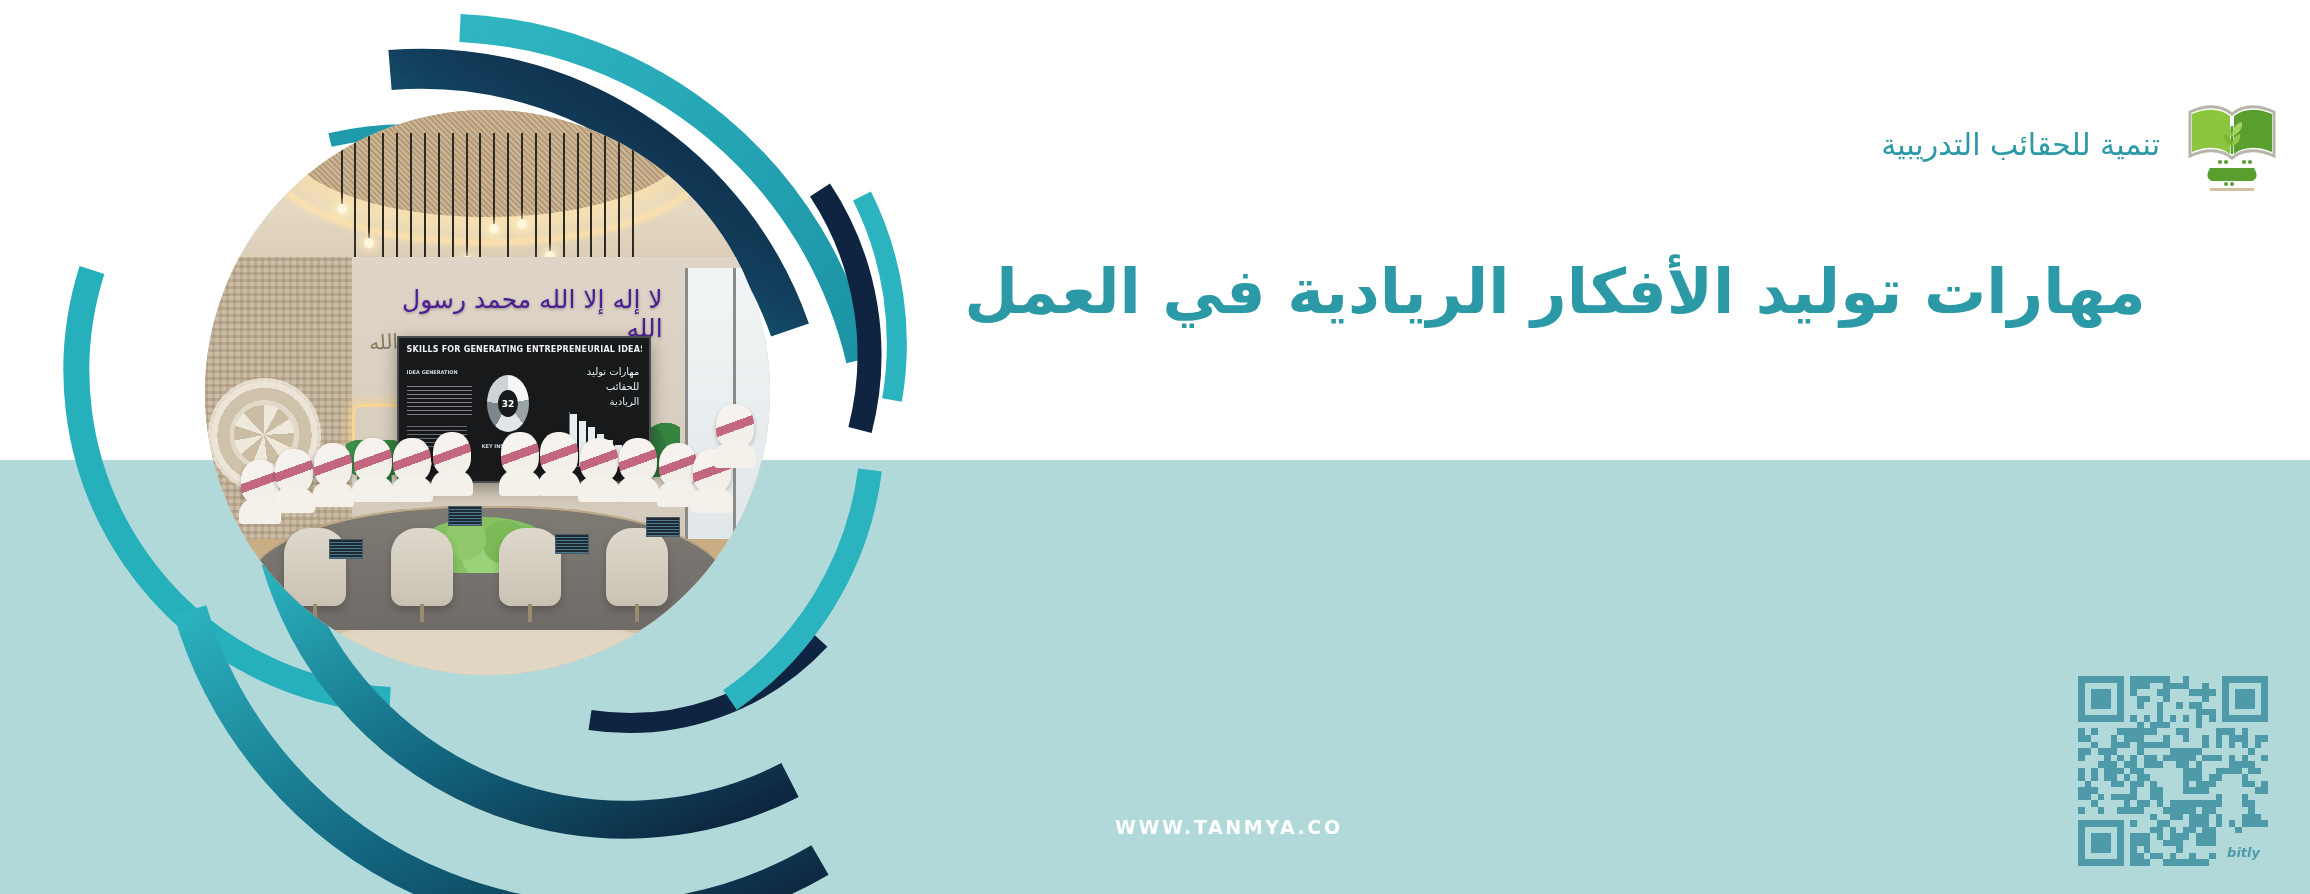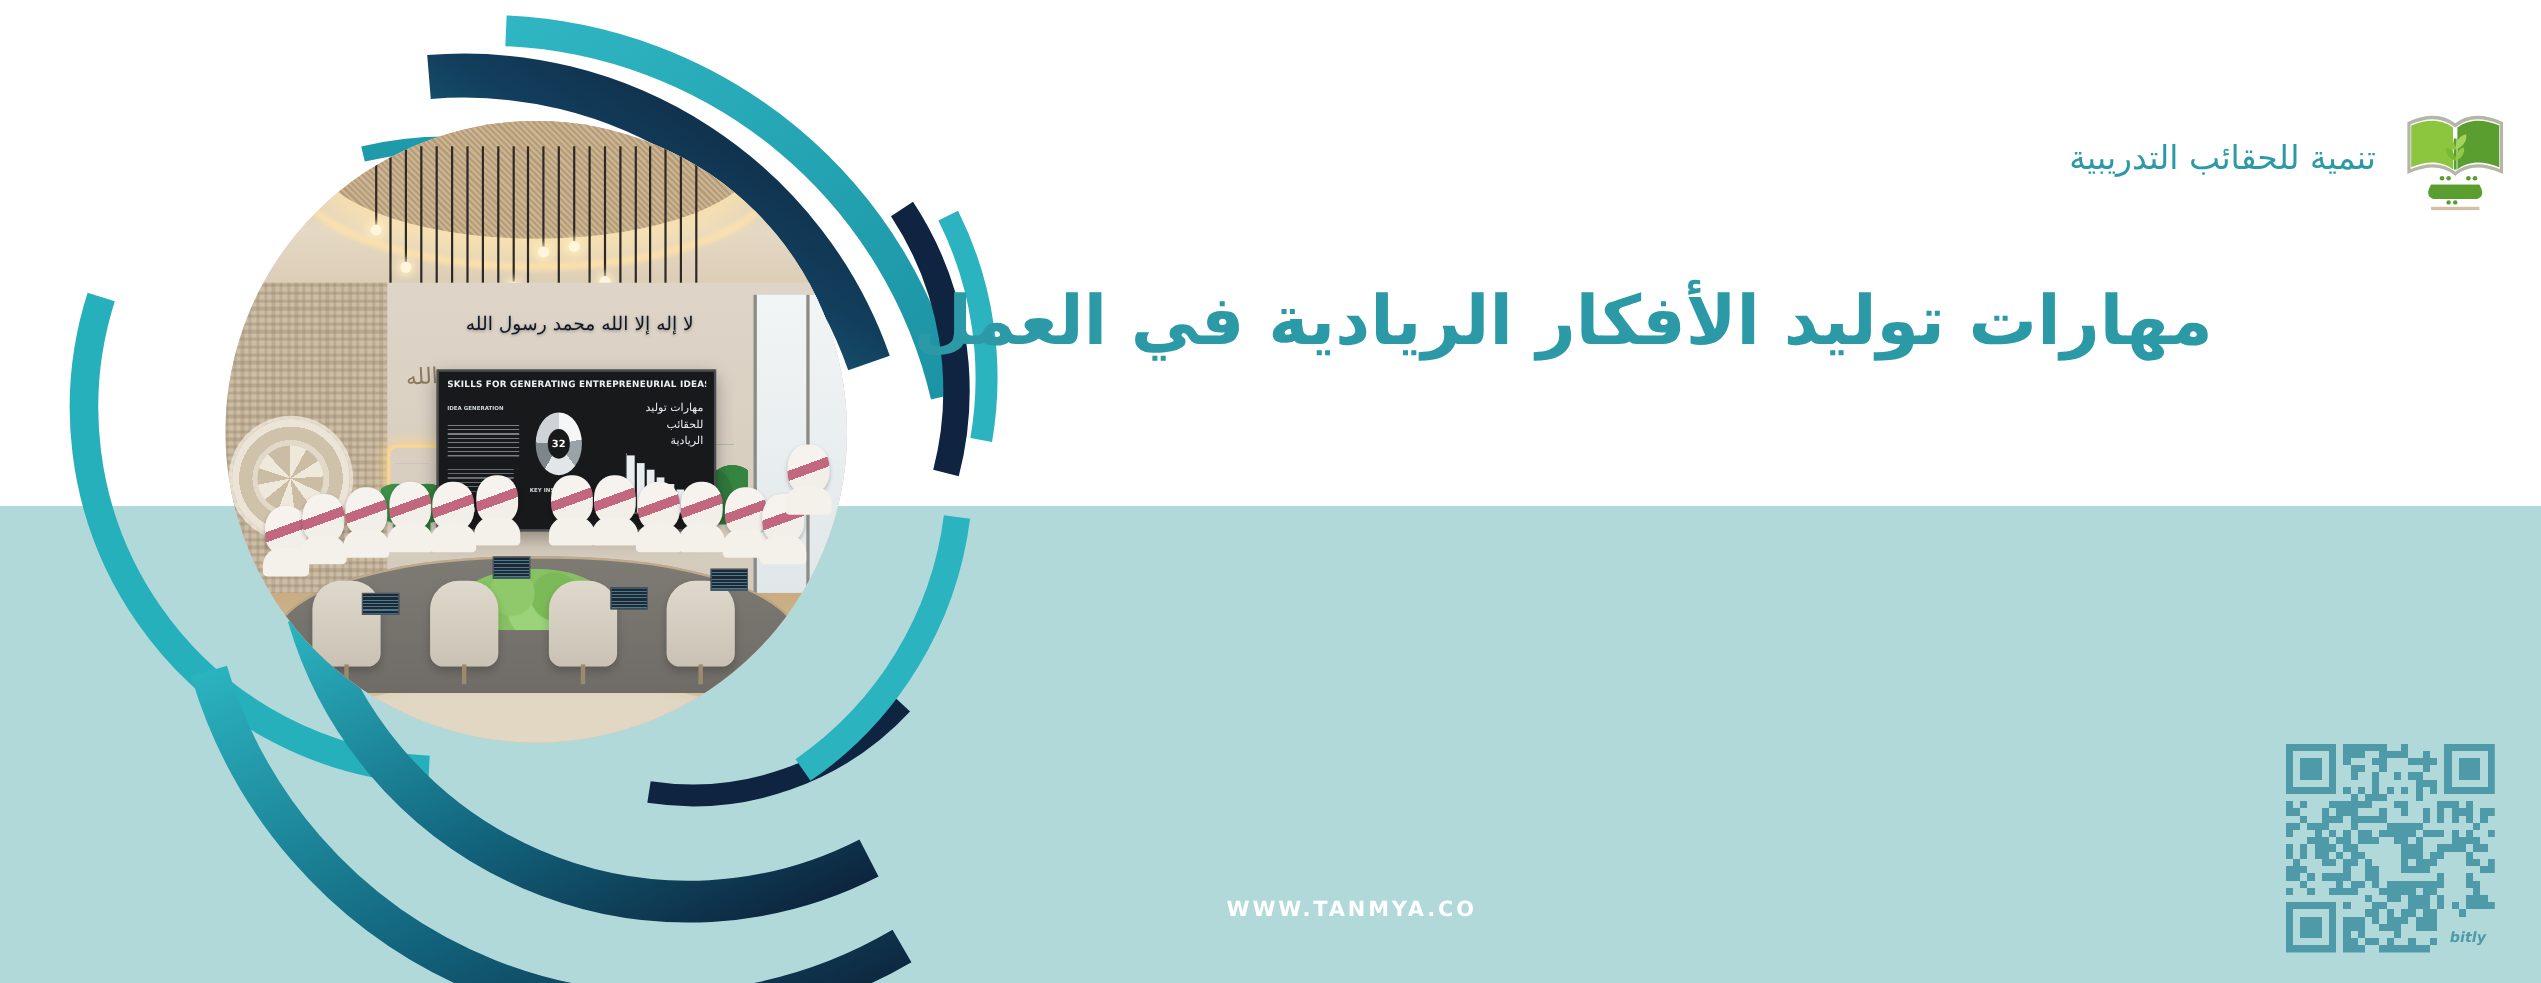--- a/index.html
+++ b/index.html
@@ -79,21 +79,21 @@
     background:conic-gradient(#efe9dc 0 8%,#cbbda4 8% 16%,#efe9dc 16% 24%,#cbbda4 24% 32%,
       #efe9dc 32% 40%,#cbbda4 40% 48%,#efe9dc 48% 56%,#cbbda4 56% 64%,
       #efe9dc 64% 72%,#cbbda4 72% 80%,#efe9dc 80% 88%,#cbbda4 88% 100%);
   }
   .calligraphy-small{
     position:absolute; left:29%; top:39%;
     font-size:20px; color:#8b7a5e; transform:rotate(-3deg);
   }
   .shahada{
     position:absolute; left:33%; top:31%; width:48%;
-    text-align:center; color:#0f172a; font-size:17px; letter-spacing:-1px;
+    color:#4c1d95; font-size:25px; letter-spacing:-1px;
     text-shadow:0 1px 3px rgba(0,0,0,.35);
     direction:rtl;
   }
   .wall-light{
     position:absolute; left:26%; top:52%; width:9%; height:8%;
     border:3px solid rgba(255,214,140,.9); border-radius:18%;
     box-shadow:0 0 12px 4px rgba(255,214,140,.6);
   }
   .window{
     position:absolute; right:-2%; top:28%; width:17%; height:52%;
@@ -234,21 +234,21 @@
   }
   .brand-text{
     color:#2b9aa6; font-size:30px; font-weight:normal;
     white-space:nowrap; letter-spacing:.5px;
   }
   .logo{ width:104px; height:104px; position:relative; flex:0 0 auto; }
   .logo svg{ width:100%; height:100%; display:block; }
 
   .main-title{
     position:absolute; right:30px; top:255px; width:1450px;
-    text-align:left; direction:rtl;
+    text-align:center; direction:rtl;
     color:#2b9aa6; font-size:62px; font-weight:bold;
     line-height:1.18; letter-spacing:0px;
     white-space:nowrap;
   }
 
   .quote{
     position:absolute; right:290px; top:512px; width:1230px;
     text-align:right; direction:rtl;
     color:#ffffff; font-size:46px; font-weight:400;
     line-height:1.25; white-space:nowrap;

